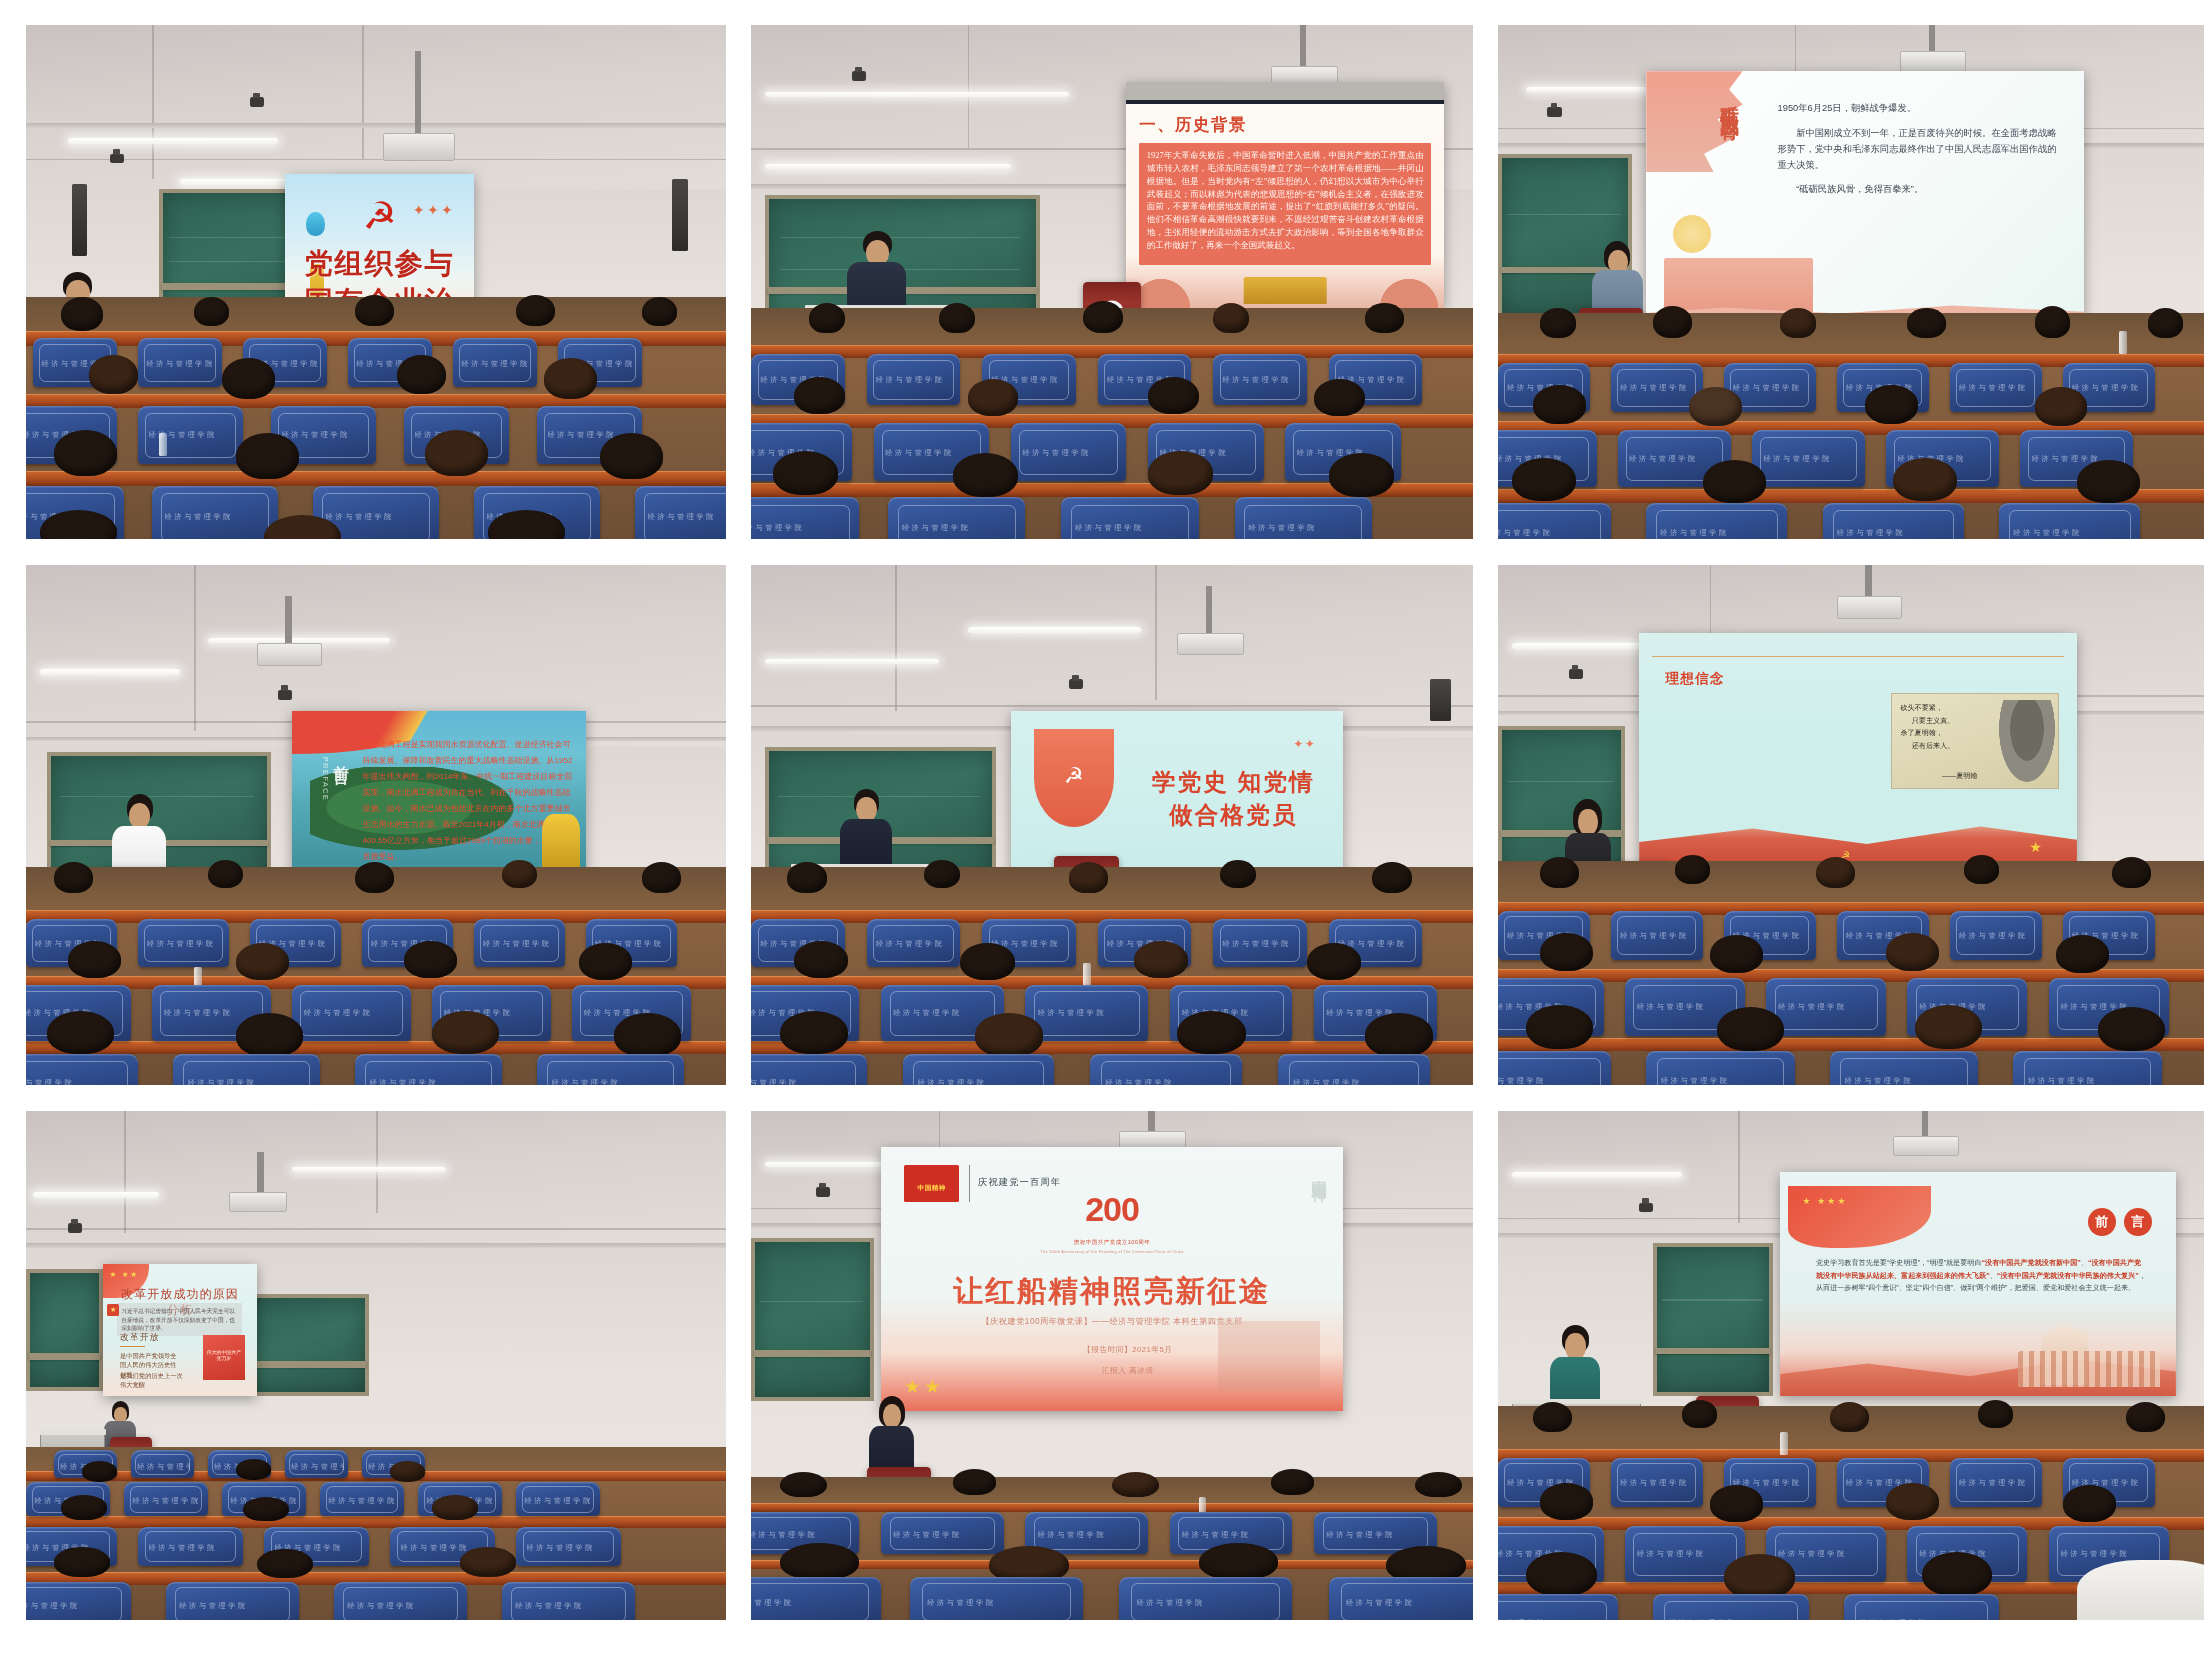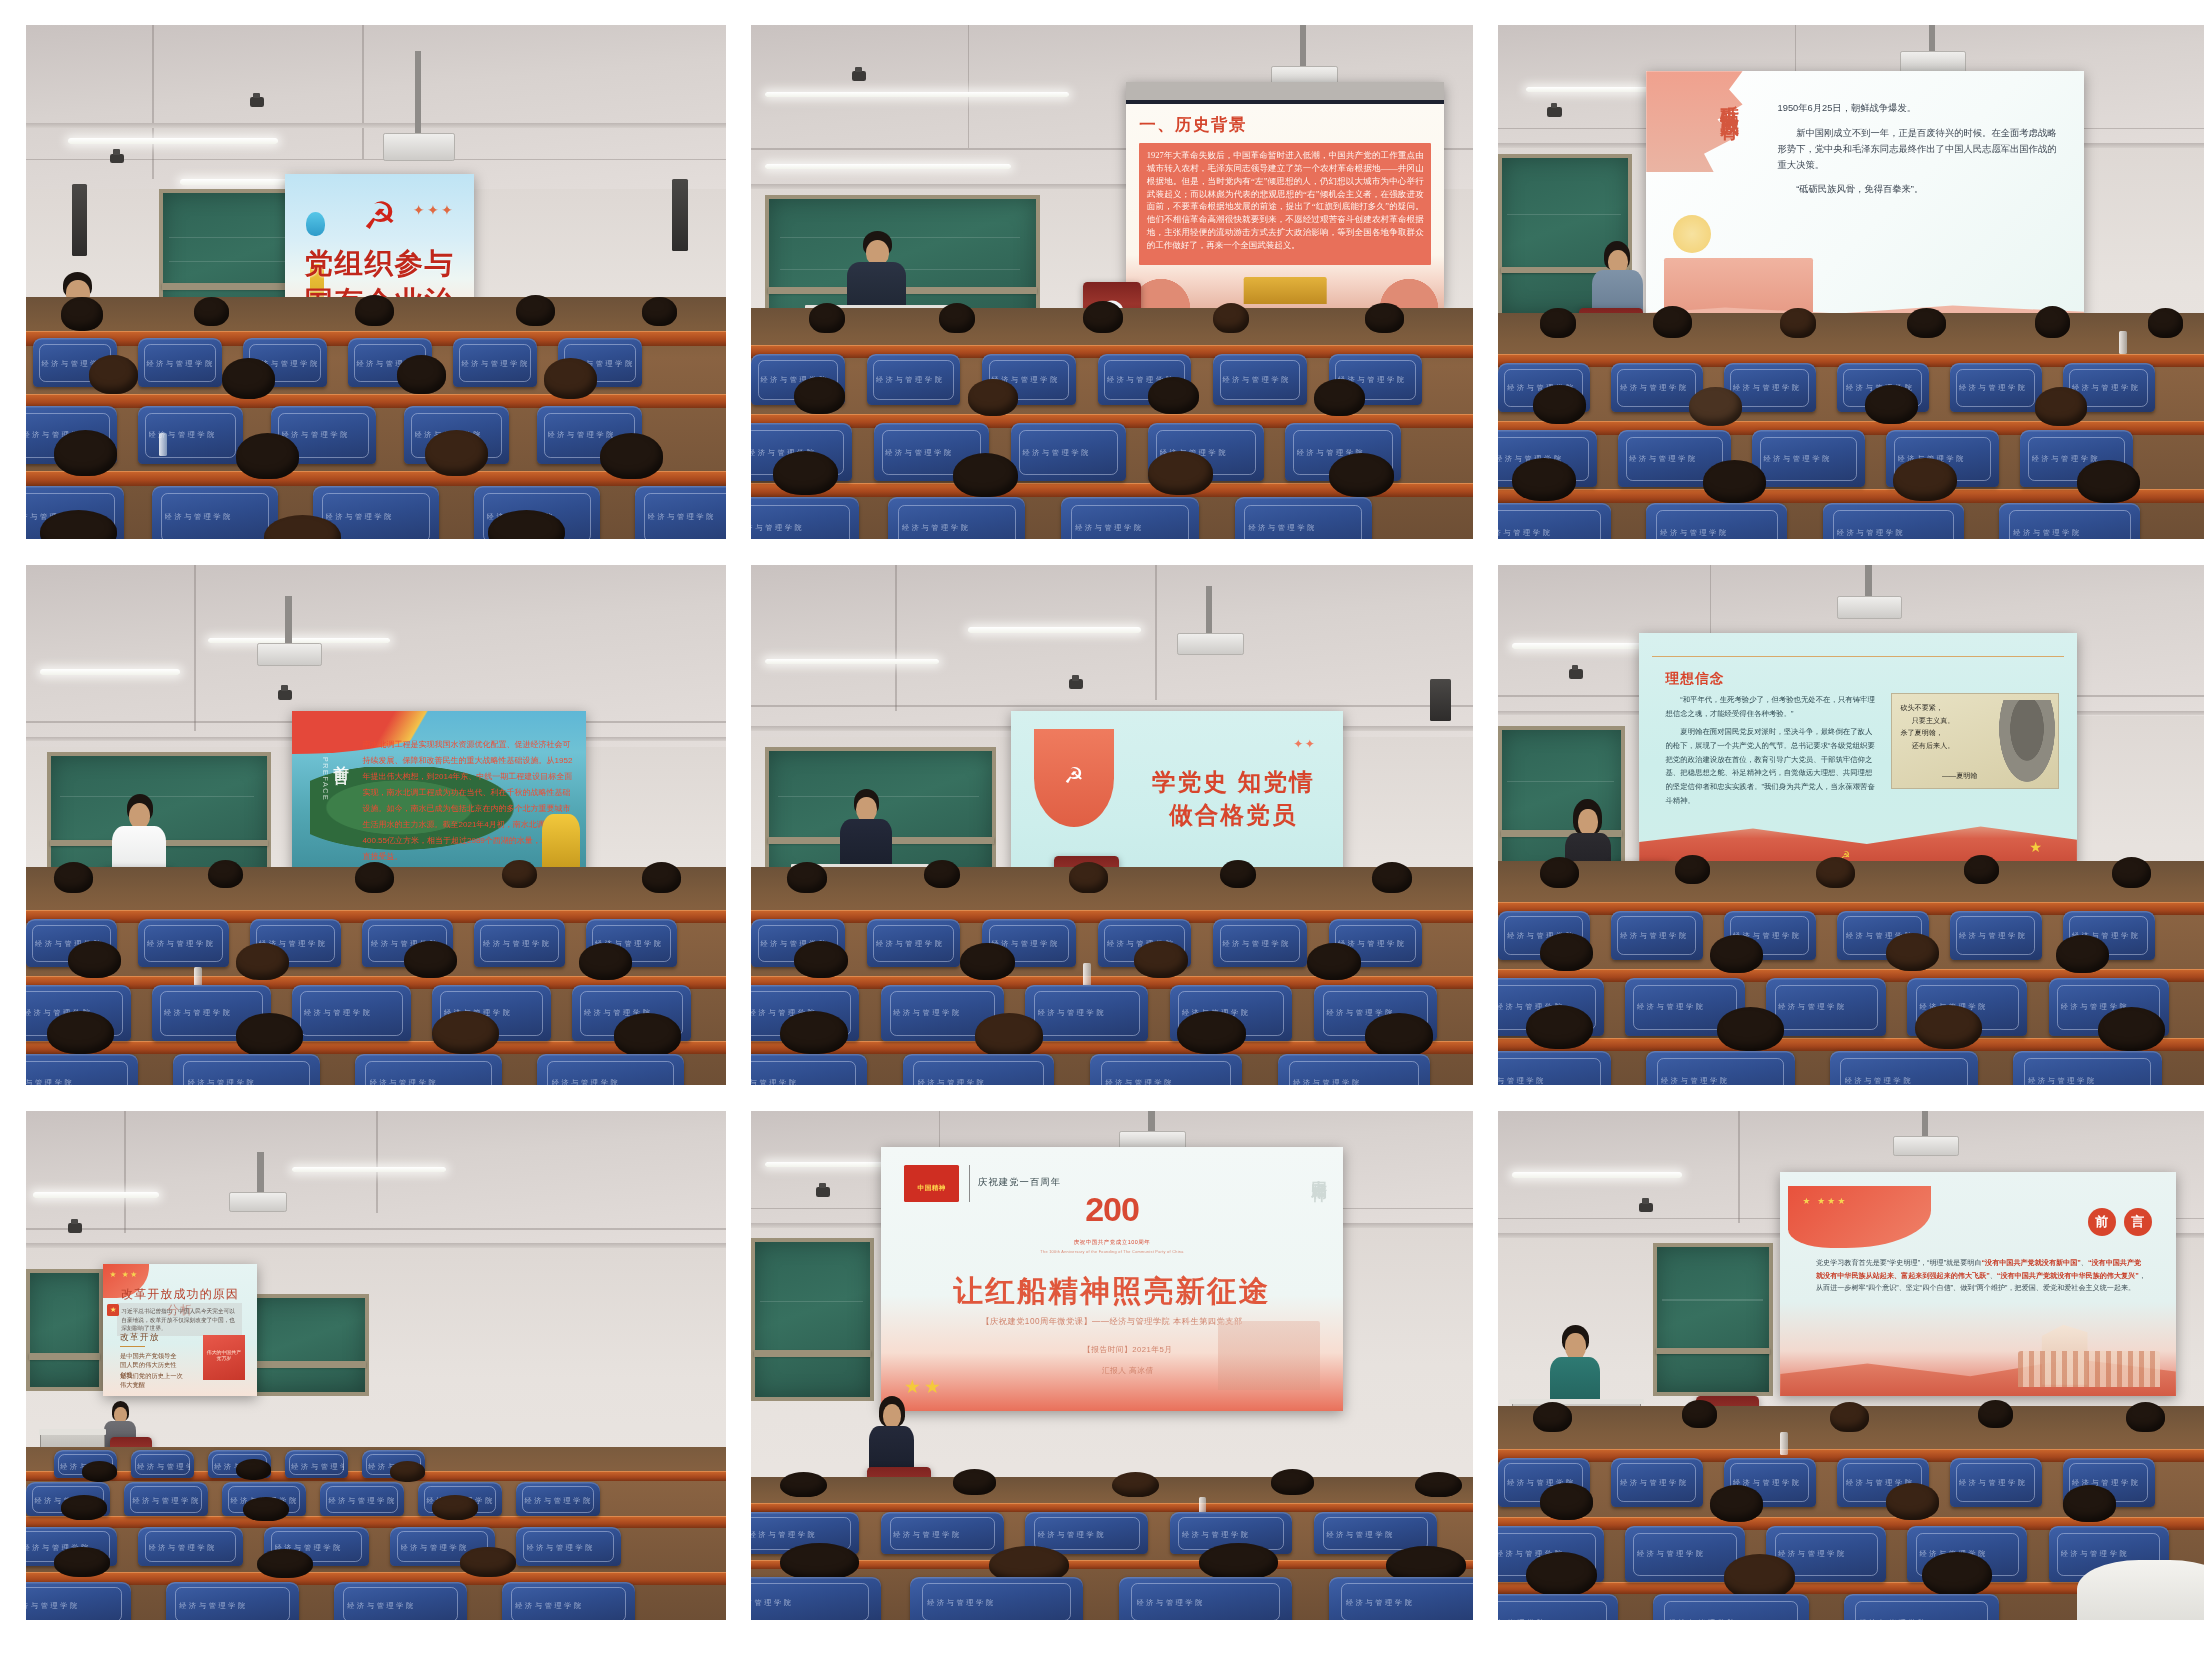--- a/index.html
+++ b/index.html
@@ -823,24 +823,20 @@
 
       <div class="board" style="left:0%;top:31%;width:18%;height:30%">
         <div class="chalk" style="top:34%"></div>
         <div class="rail" style="bottom:28%"></div>
       </div>
 
       <div class="screenframe" style="left:20%;top:13%;width:62%;height:45%">
         <div class="slide sl s6">
           <div class="topline"></div>
           <div class="sl-txt hdr">理想信念</div>
-          <div class="body">
-            <p>“和平年代，生死考验少了，但考验也无处不在，只有铸牢理想信念之魂，才能经受得住各种考验。”</p>
-            <p>夏明翰在面对国民党反对派时，坚决斗争，最终倒在了敌人的枪下，展现了一个共产党人的气节。总书记要求“各级党组织要把党的政治建设放在首位，教育引导广大党员、干部筑牢信仰之基、把稳思想之舵、补足精神之钙，自觉做远大理想、共同理想的坚定信仰者和忠实实践者。”我们身为共产党人，当永葆艰苦奋斗精神。</p>
-          </div>
           <div class="card">
             <div class="face"></div>
             <div class="q">
               <div>砍头不要紧，</div>
               <div style="padding-left:1.6em">只要主义真。</div>
               <div>杀了夏明翰，</div>
               <div style="padding-left:1.6em">还有后来人。</div>
             </div>
             <div class="who">——夏明翰</div>
           </div>

